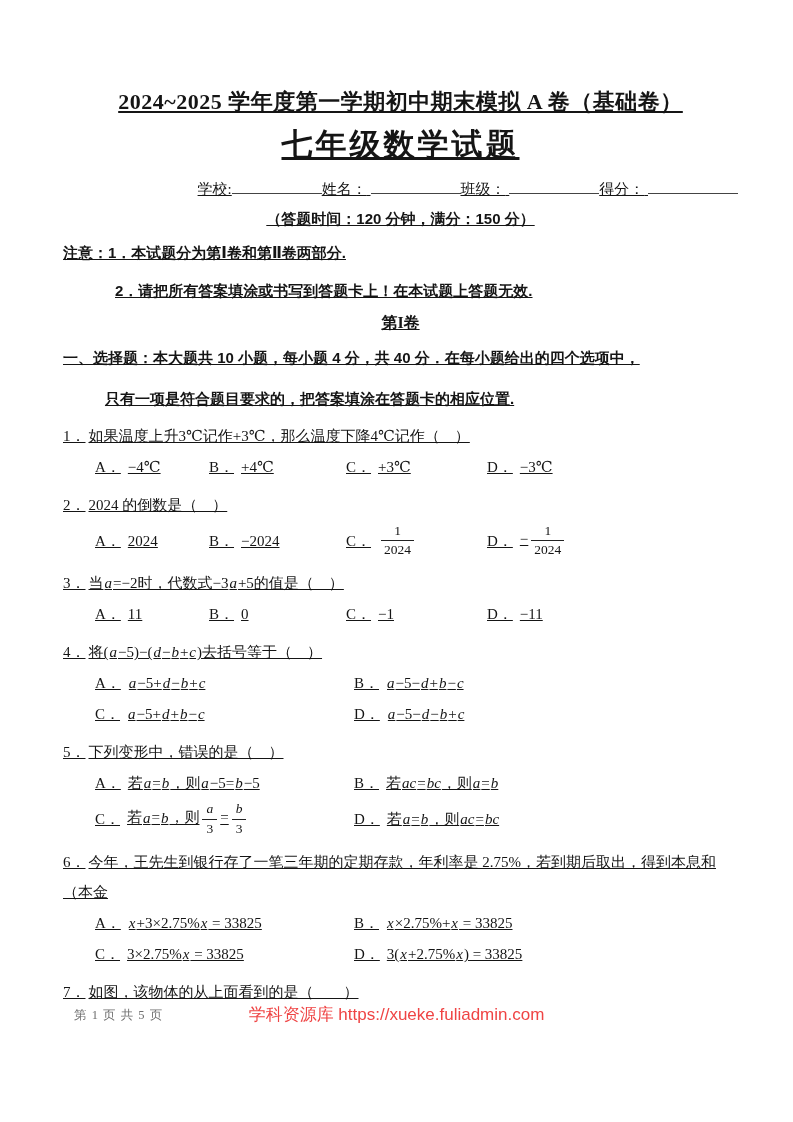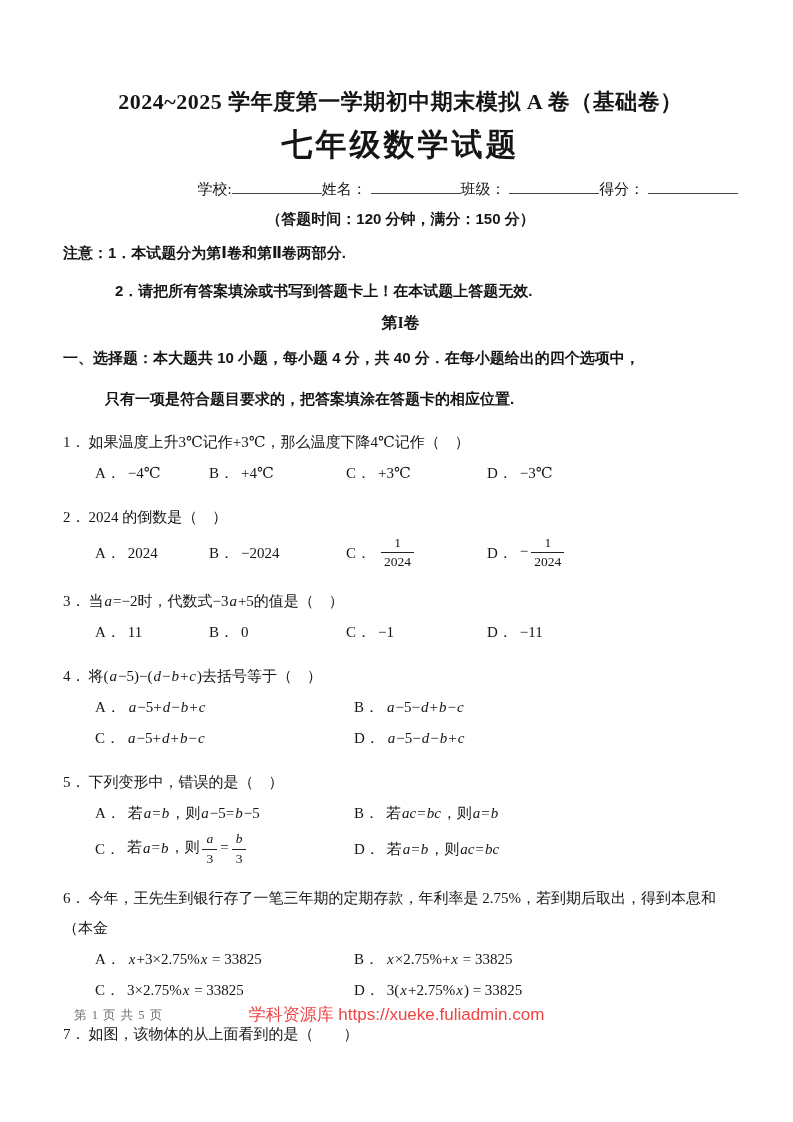--- a/index.html
+++ b/index.html
@@ -1,20 +1,20 @@
 <!DOCTYPE html>
 <html><head>
 <meta charset="utf-8">
 <style>
   html,body{margin:0;padding:0;background:#ffffff;}
   .page{
     width:793px;height:1046px;position:relative;margin:0 auto;
     background:#ffffff;color:#151515;
     font-family:"Liberation Serif","DejaVu Serif",serif;
-    font-size:15px;overflow:hidden;
+    font-size:15px;overflow:hidden;text-decoration:underline;
   }
   .content{padding:88px 55px 0 63px;}
   .title{
     font-size:22px;font-weight:bold;text-align:center;margin:0;
     line-height:28px;letter-spacing:0.5px;
   }
   .subtitle{
     font-size:31px;font-weight:bold;text-align:center;
     margin:8px 0 0;line-height:42px;letter-spacing:3px;
   }
@@ -28,21 +28,21 @@
     font-family:"Liberation Sans","DejaVu Sans",sans-serif;font-weight:bold;
     font-size:15px;line-height:22px;margin-top:12px;
   }
   .notice-2{padding-left:52px;margin-top:16px;}
   .part-title{text-align:center;font-weight:bold;font-size:16px;margin-top:9px;line-height:24px;}
   .section-title{
     font-family:"Liberation Sans","DejaVu Sans",sans-serif;font-weight:bold;
     font-size:15px;line-height:29px;margin-top:8px;
   }
   .section-line2{padding-left:42px;}
-  .question{margin-top:14px;}
+  .question{margin-top:8px;}
   .stem{line-height:30px;}
   .stem-cont{line-height:30px;}
   .qnum{margin-right:3px;}
   .opts{display:flex;align-items:center;padding-left:32px;line-height:30px;margin-top:1px;}
   .opt{display:inline-flex;align-items:center;white-space:nowrap;}
   .opts4 .opt:nth-child(1){width:114px;}
   .opts4 .opt:nth-child(2){width:137px;}
   .opts4 .opt:nth-child(3){width:141px;}
   .opts2 .opt:first-child{width:259px;}
   .olabel{margin-right:7px;}

